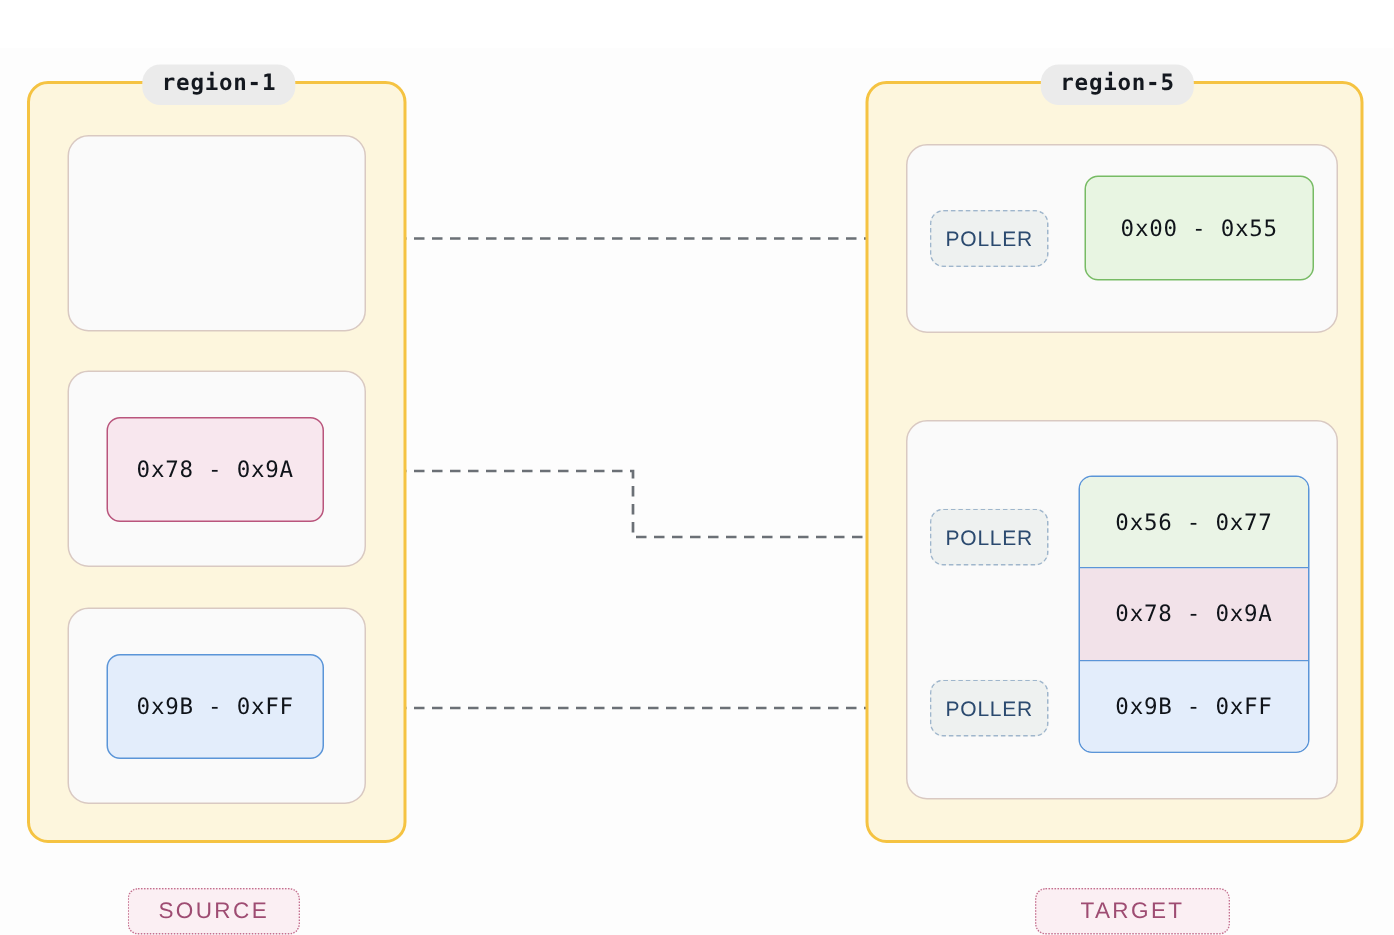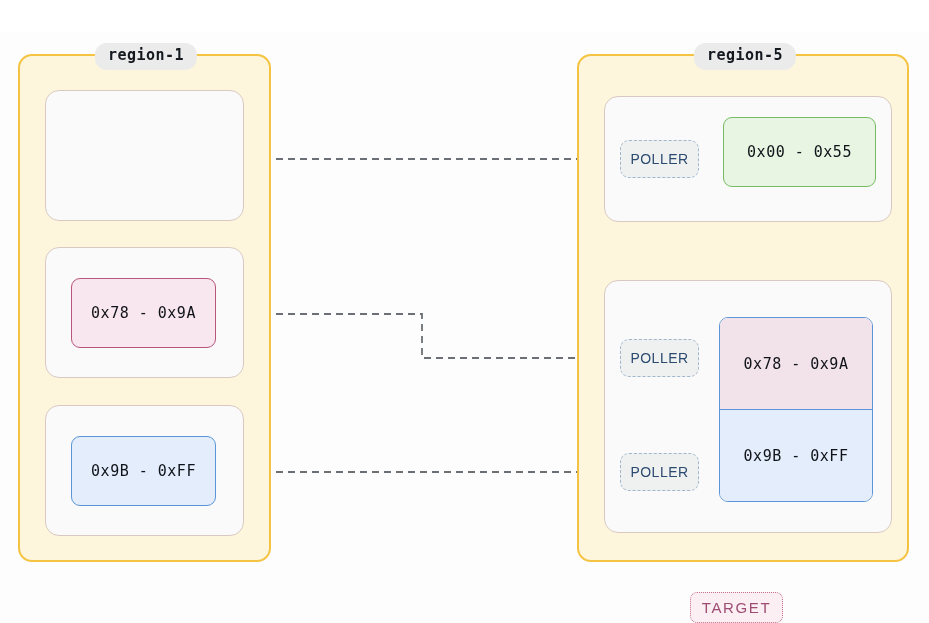--- a/index.html
+++ b/index.html
@@ -186,19 +186,21 @@
 
   <div class="panel" style="left:604px; top:64px; width:288px; height:126px;"></div>
   <div class="poller" style="left:620px; top:108px; width:79px; height:38px;">POLLER</div>
   <div class="range green" style="left:723px; top:85px; width:153px; height:70px;">0x00 - 0x55</div>
 
   <div class="panel" style="left:604px; top:248px; width:288px; height:253px;"></div>
   <div class="poller" style="left:620px; top:307px; width:79px; height:38px;">POLLER</div>
   <div class="poller" style="left:620px; top:421px; width:79px; height:38px;">POLLER</div>
 
   <div class="stack" style="left:719px; top:285px; width:154px; height:185px;">
+    <div class="stack-seg s-green">0x56 - 0x77</div>
     <div class="stack-seg s-pink">0x78 - 0x9A</div>
     <div class="stack-seg s-blue">0x9B - 0xFF</div>
   </div>
 
-  <div class="legend-chip" style="left:690px; top:560px; width:93px; height:31px;">TARGET</div>
+  <div class="legend-chip" style="left:85px; top:560px; width:115px; height:31px;">SOURCE</div>
+  <div class="legend-chip" style="left:690px; top:560px; width:130px; height:31px;">TARGET</div>
 
 </div>
 
 </body></html>

